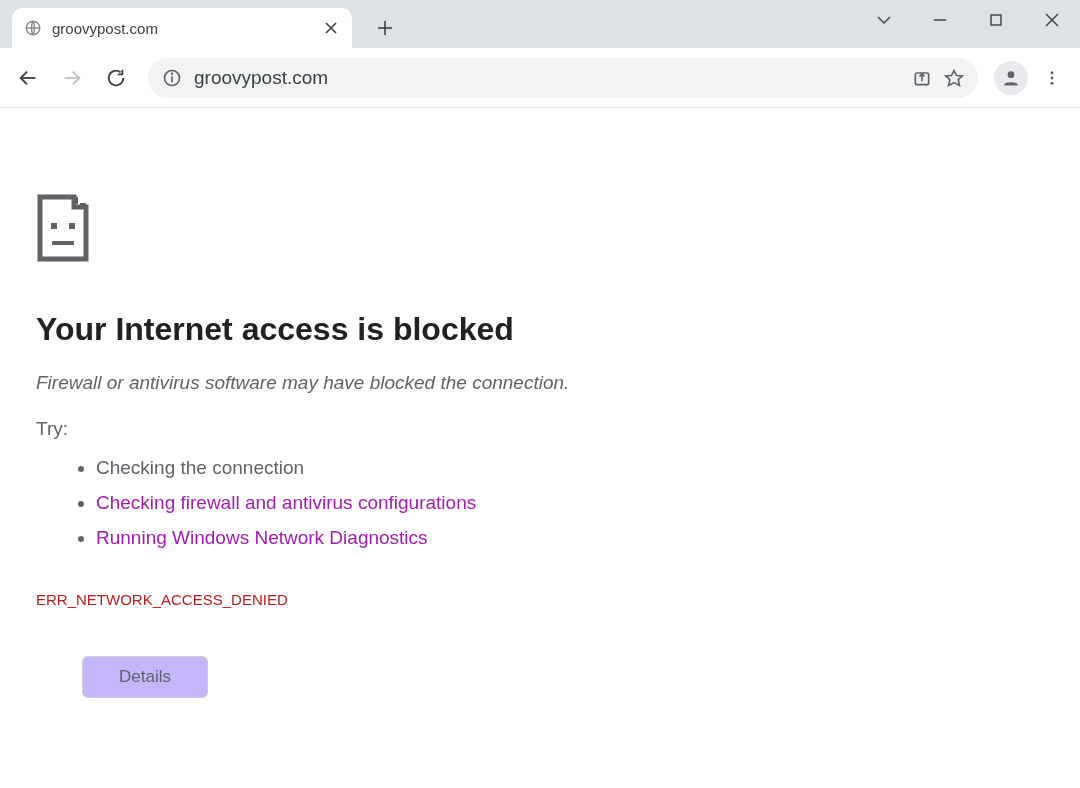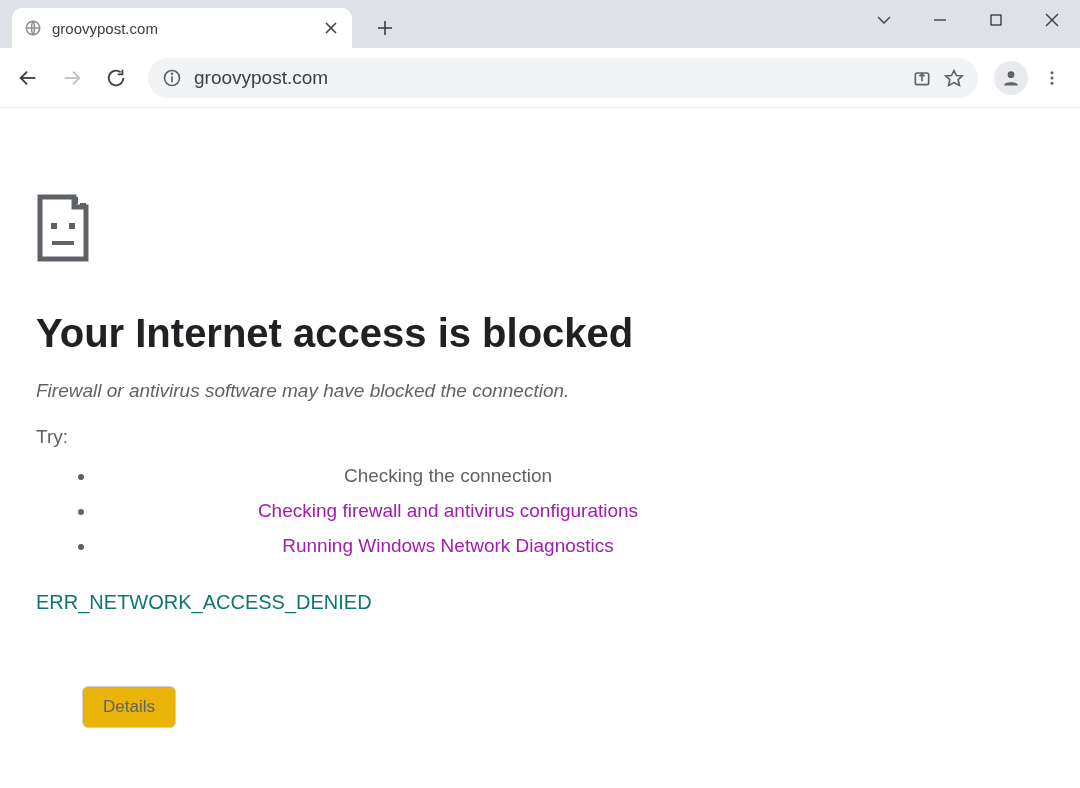--- a/index.html
+++ b/index.html
@@ -120,64 +120,63 @@
   .content {
     padding: 85px 0 0 36px;
     color: #202124;
     max-width: 800px;
   }
   .sad-doc {
     width: 58px; height: 70px;
     margin-bottom: 48px;
   }
   .heading {
-    font-size: 40px;
+    font-size: 32px;
     font-weight: 600;
     margin: 4px 0 24px 0;
     color: #202124;
   }
   .subtext {
     font-size: 19px;
     color: #5f6368;
     margin: 0 0 24px 0;
     font-style: italic;
   }
   .trylabel {
     font-size: 19px;
     color: #5f6368;
     margin: 16px 0 10px 0;
   }
   ul.suggestions {
-    margin: 0 0 28px 0;
+    margin: 0 0 36px 0;
     padding-left: 60px;
     color: #5f6368;
-    text-align: center;
   }
   ul.suggestions li {
     font-size: 19px;
     line-height: 1.85;
   }
   ul.suggestions li .plain { color: #5f6368; }
   ul.suggestions li a {
     color: #a21caf;
     text-decoration: none;
     cursor: pointer;
   }
   .errcode {
-    font-size: 20px;
-    color: #0f766e;
-    margin-bottom: 72px;
+    font-size: 15px;
+    color: #b91c1c;
+    margin-bottom: 48px;
   }
   .details-btn {
     font-size: 17px;
     color: #5f6368;
-    background: #eab308;
+    background: #c4b5fd;
     border: 1px solid #cfcfcf;
     border-radius: 6px;
-    padding: 10px 20px;
+    padding: 10px 36px;
     cursor: pointer;
     margin-left: 46px;
   }
 </style>
 </head>
 <body>
 
 <div class="titlebar">
   <div class="tab">
     <span class="favicon">

